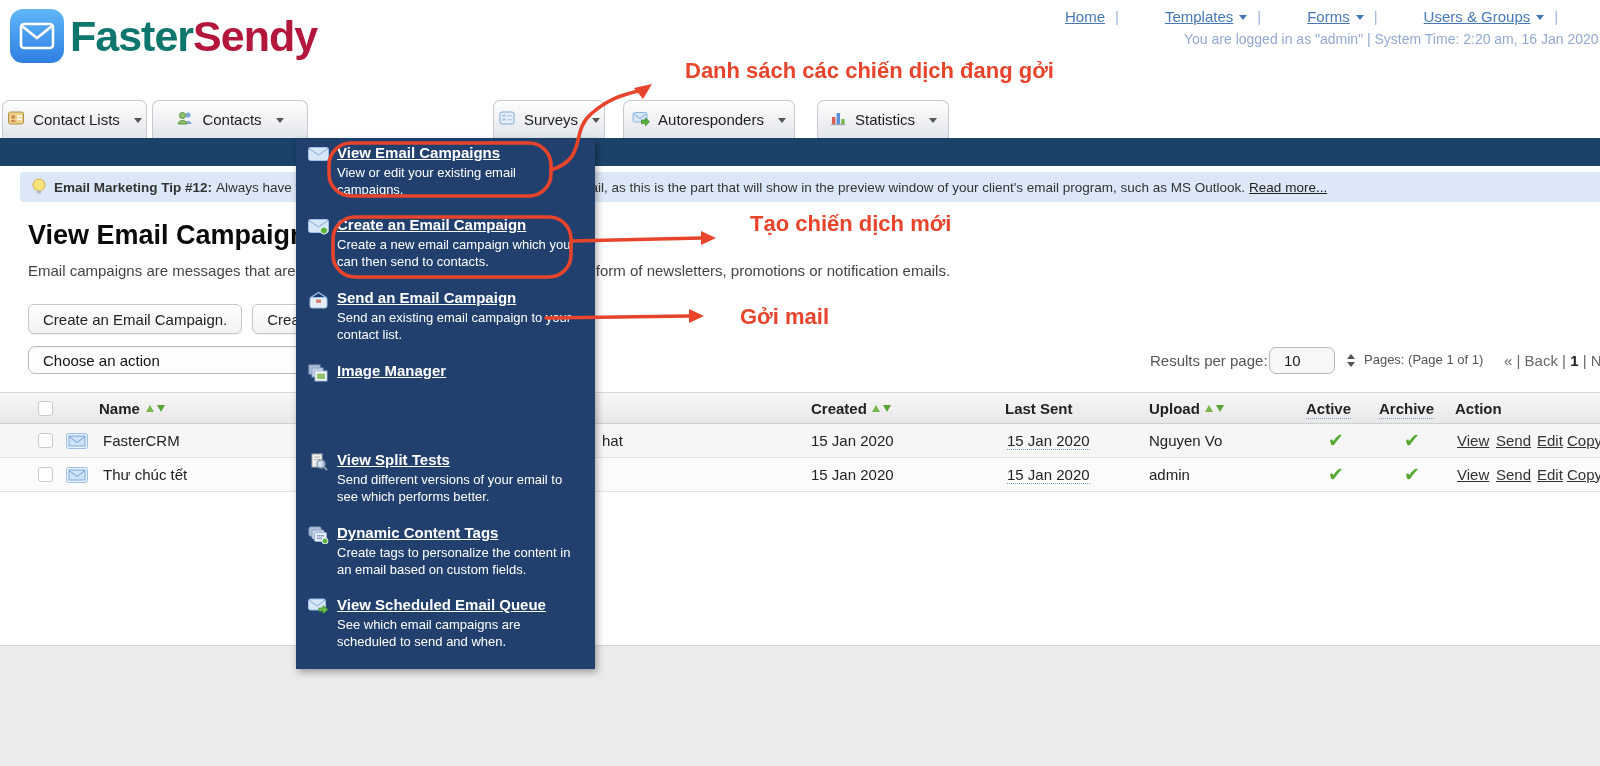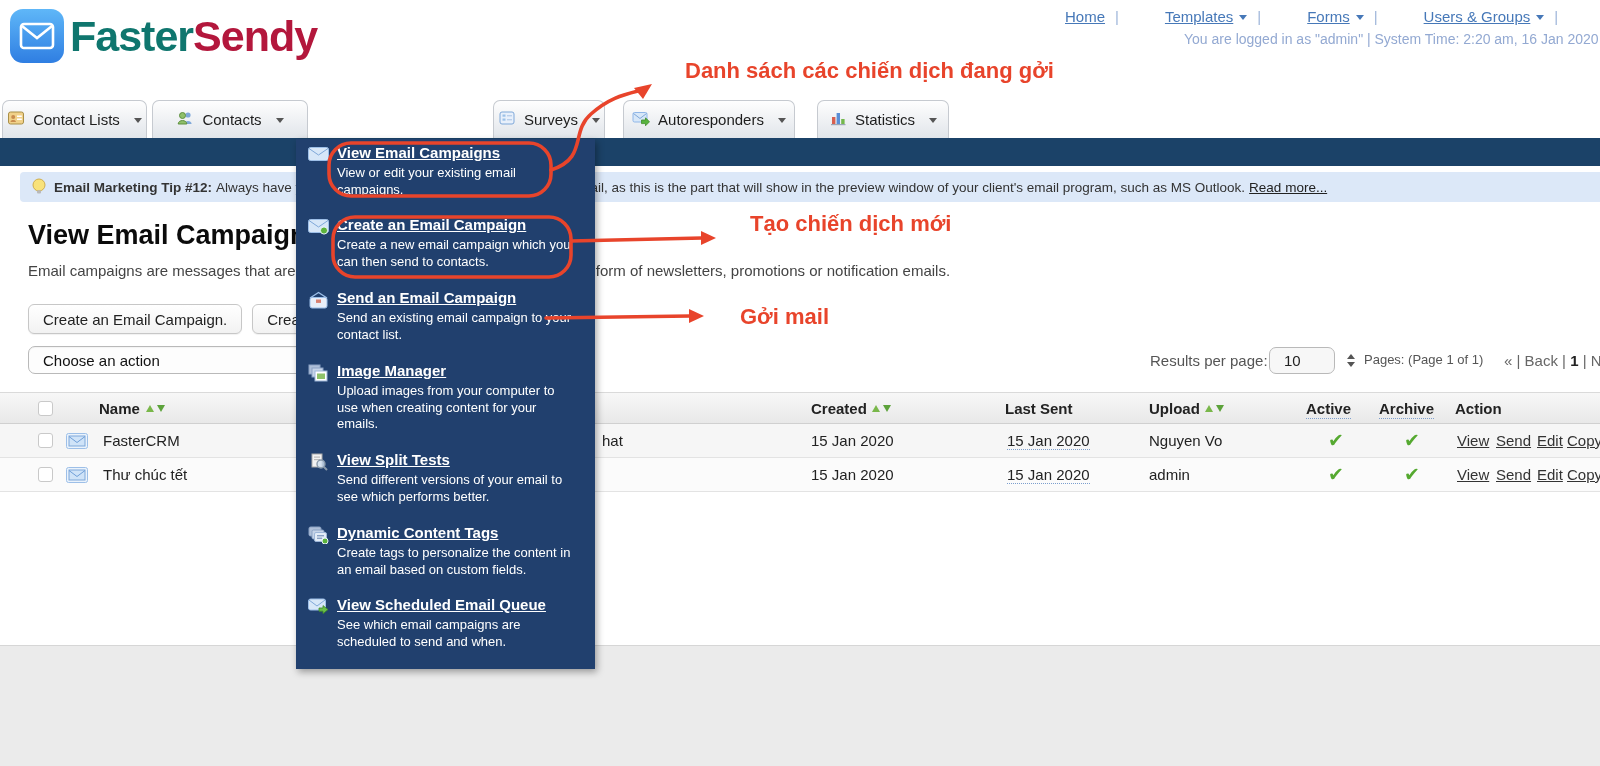--- a/index.html
+++ b/index.html
@@ -363,23 +363,20 @@
     </div>
     <div class="mitem" style="top:223px">
       <span class="micon"><svg width="21" height="18" viewBox="0 0 21 18">
             <rect x="1" y="1" width="11" height="9" fill="#aebfd8" stroke="#8ba2c4"></rect>
             <rect x="4" y="4" width="11" height="9" fill="#c6d4e8" stroke="#8ba2c4"></rect>
             <rect x="7" y="7" width="12" height="10" fill="#ffffff" stroke="#9db6d8"></rect>
             <rect x="9" y="9.5" width="8" height="5.5" fill="#8fc26a"></rect>
           </svg></span>
       <div class="mtext">
           <a class="mtitle">Image Manager</a>
-          <div class="mdesc">Upload images from your computer to
-use when creating content for your
-emails.</div>
         </div>
     </div>
     <div class="mitem" style="top:312px">
       <span class="micon"><svg width="21" height="18" viewBox="0 0 21 18">
             <rect x="4" y="1" width="10" height="13" fill="#f2f2f2" stroke="#aaaaaa"></rect>
             <rect x="6" y="3.5" width="6" height="1.2" fill="#bbb"></rect>
             <rect x="6" y="6" width="6" height="1.2" fill="#bbb"></rect>
             <circle cx="13" cy="11" r="4" fill="#cfe0f0" fill-opacity="0.8" stroke="#8899aa" stroke-width="1.4"></circle>
             <line x1="16" y1="14" x2="19" y2="17" stroke="#8899aa" stroke-width="2"></line>
           </svg></span>

